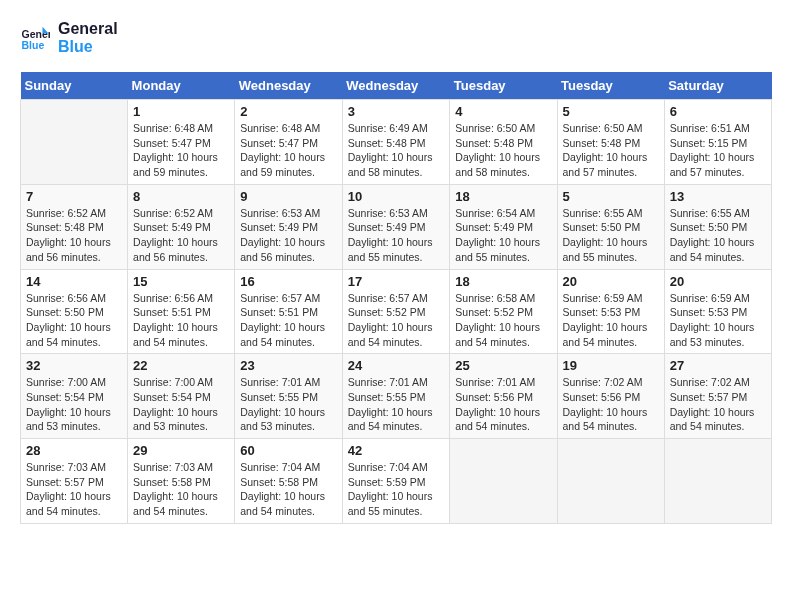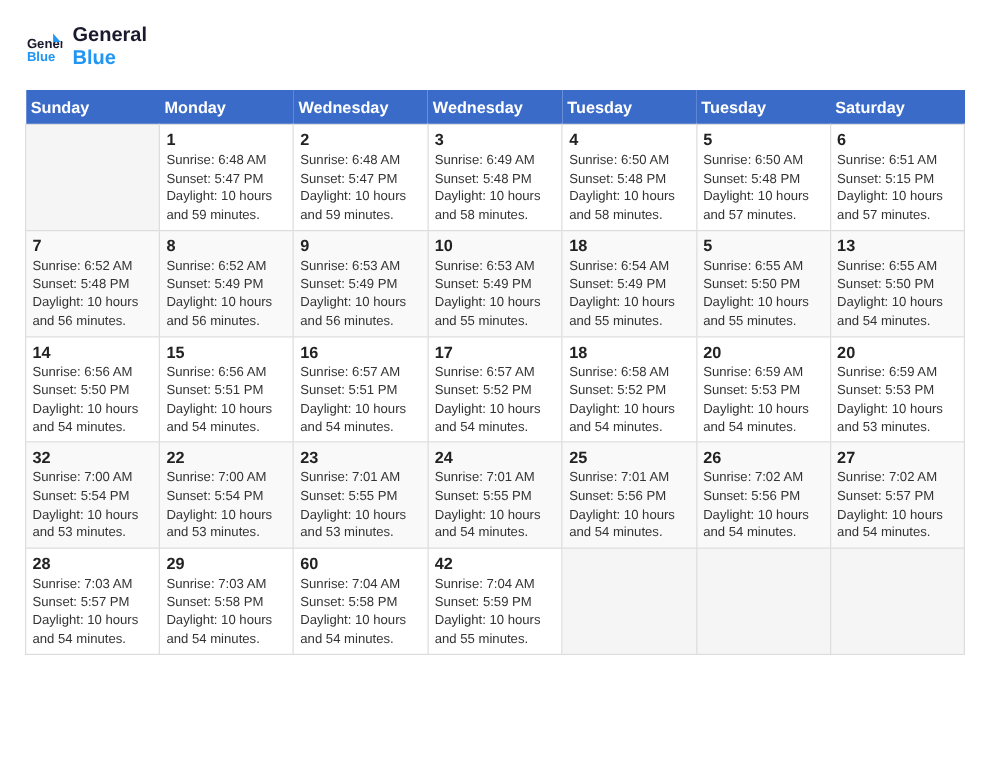--- a/index.html
+++ b/index.html
@@ -284,21 +284,21 @@
 and 54 minutes.</div>
         </td>
         <td>
           <div class="day-num">25</div>
           <div class="day-info" style="white-space: pre-line;">Sunrise: 7:01 AM
 Sunset: 5:56 PM
 Daylight: 10 hours
 and 54 minutes.</div>
         </td>
         <td>
-          <div class="day-num">26</div>
+          <div class="day-num">19</div>
           <div class="day-info" style="white-space: pre-line;">Sunrise: 7:02 AM
 Sunset: 5:56 PM
 Daylight: 10 hours
 and 54 minutes.</div>
         </td>
         <td>
           <div class="day-num">27</div>
           <div class="day-info" style="white-space: pre-line;">Sunrise: 7:02 AM
 Sunset: 5:57 PM
 Daylight: 10 hours

